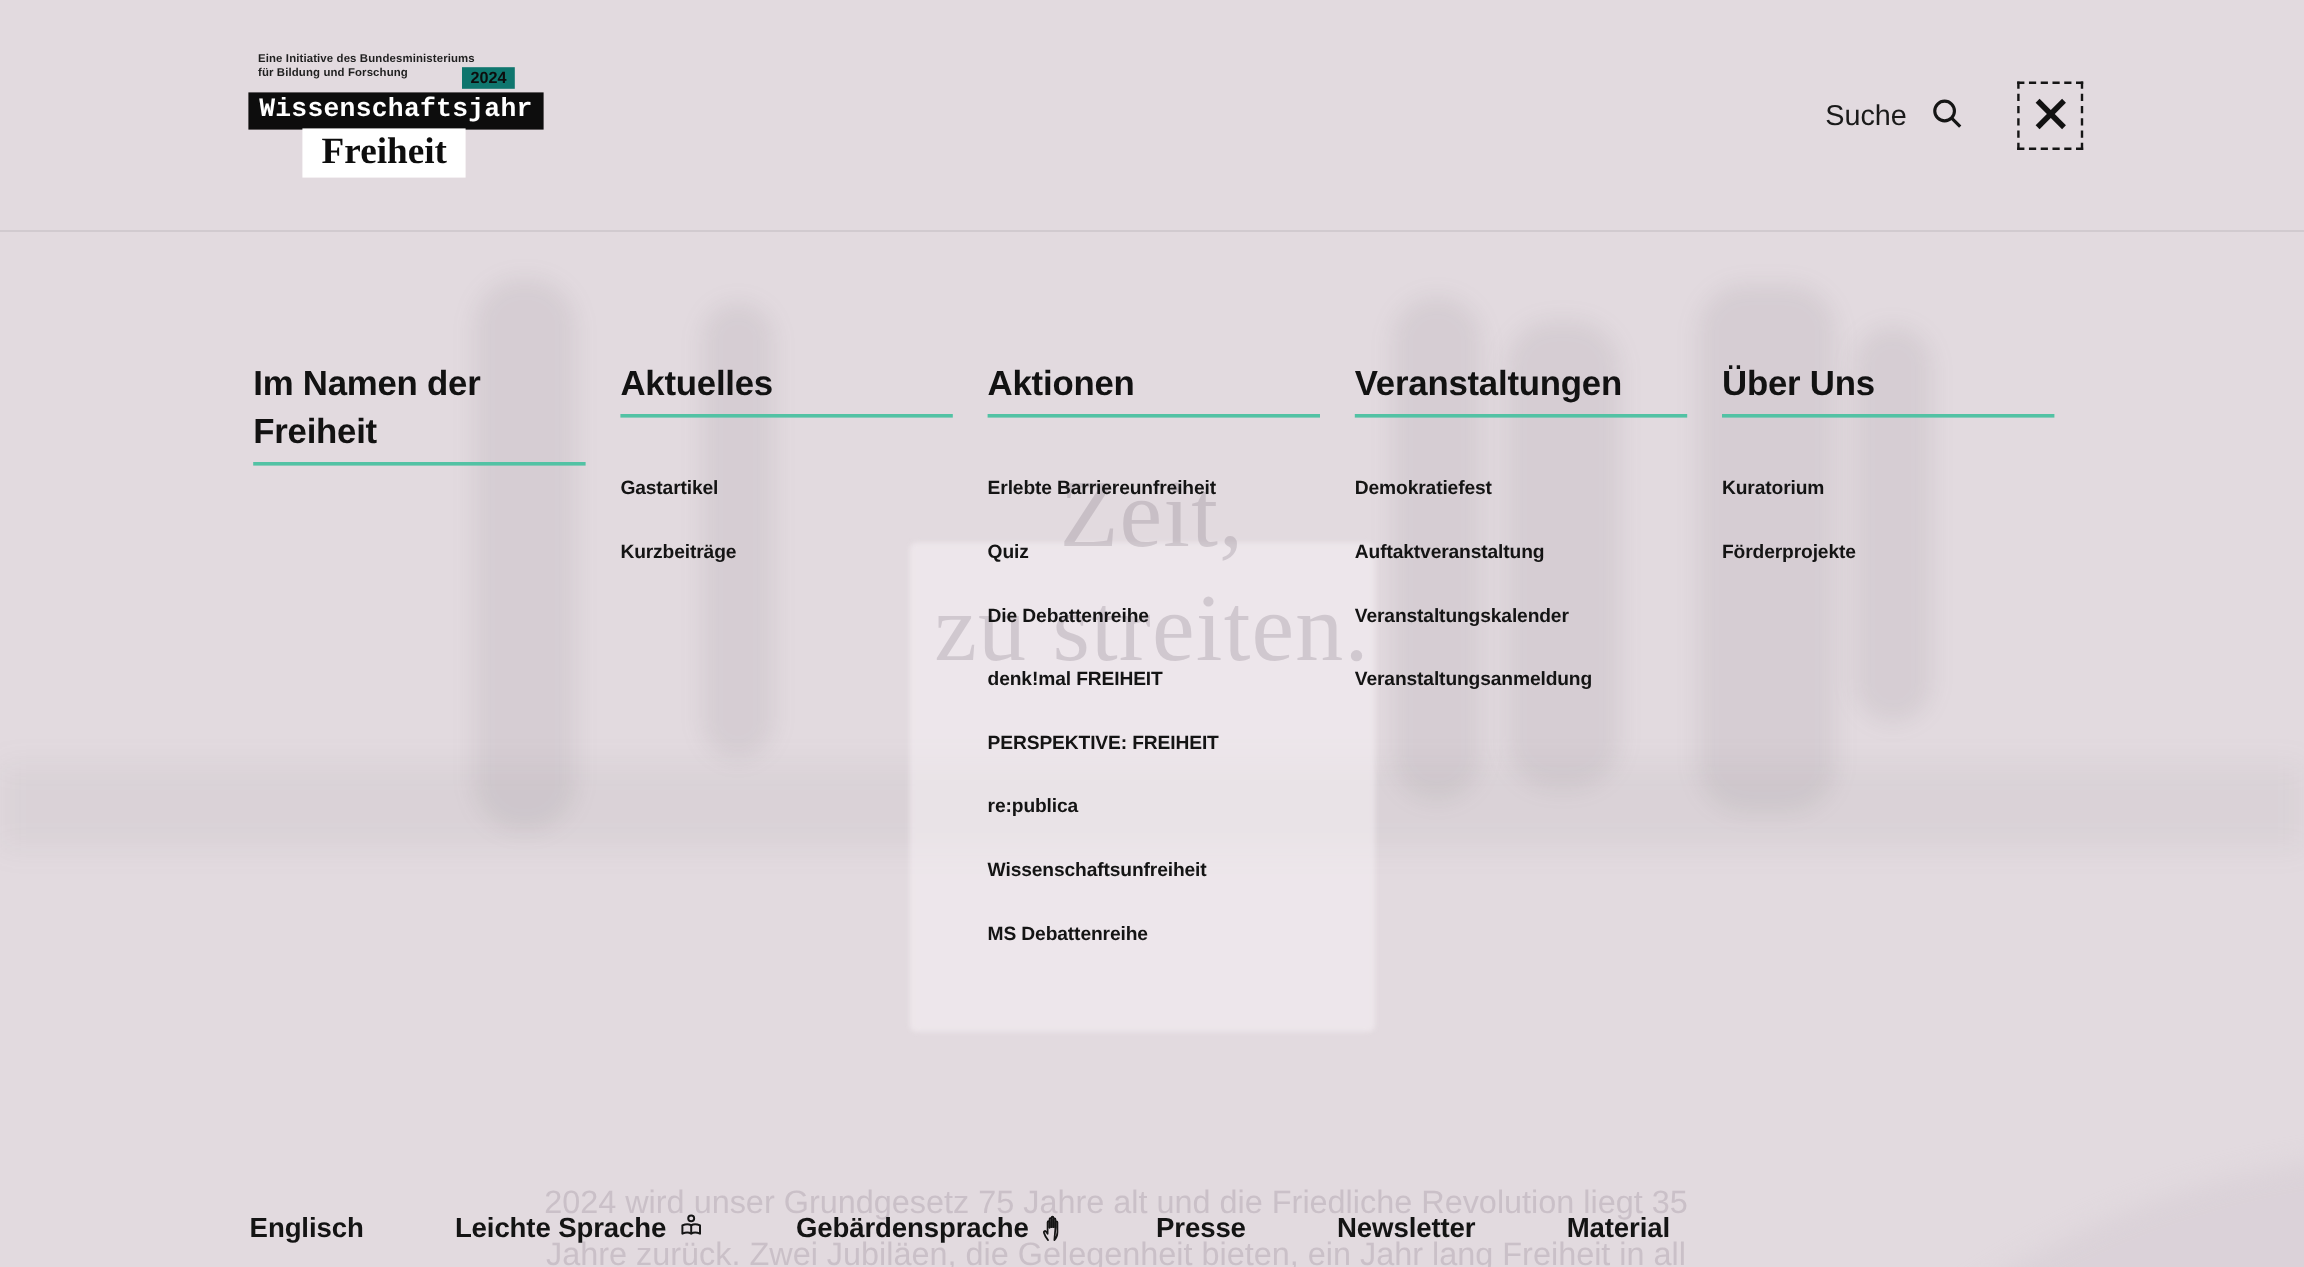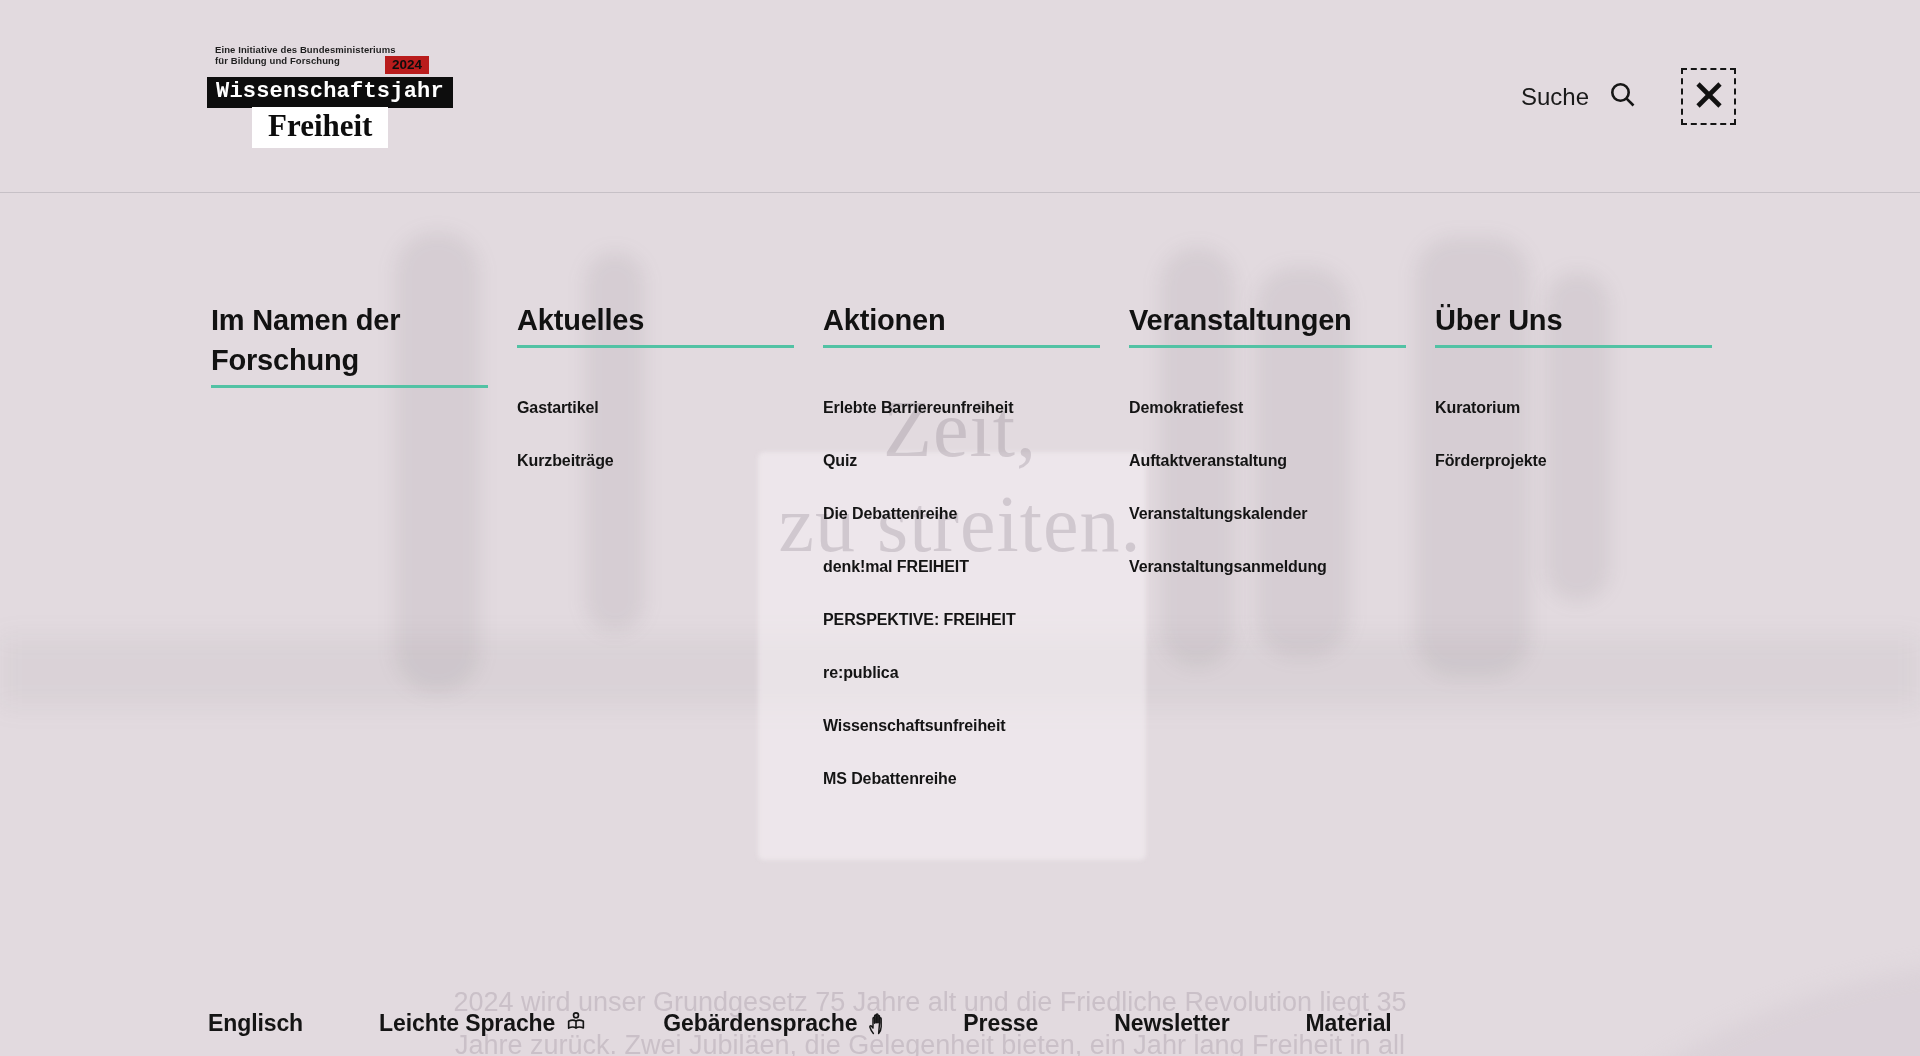--- a/index.html
+++ b/index.html
@@ -43,21 +43,21 @@
     position:absolute; left:310px; top:981px; width:1240px;
     text-align:center;
     font-size:27px; line-height:43px; font-weight:400;
     color:rgba(182,171,180,0.55);
   }
 
   
   .topbar-divider { position:absolute; left:0; top:192px; width:1920px; height:1px; background:#c6c0c6; }
   .logo { position:absolute; left:207px; top:44px; }
   .logo-initiative { position:absolute; left:8px; top:0; font-size:9.5px; line-height:11px; font-weight:700; color:#1f1f1f; letter-spacing:0.1px; white-space:nowrap; }
-  .logo-year { position:absolute; left:178px; top:12px; background:#b91c1c; color:#0d0d0d; font-size:13.5px; font-weight:700; padding:1px 7px 2px; }
+  .logo-year { position:absolute; left:178px; top:12px; background:#0f766e; color:#0d0d0d; font-size:13.5px; font-weight:700; padding:1px 7px 2px; }
   .logo-wj { position:absolute; left:0; top:33px; background:#0d0d0d; color:#ffffff; font-size:22px; font-weight:700; letter-spacing:0.2px; padding:2px 9px 4px;font-family:Liberation Mono, monospace; }
   .logo-freiheit { position:absolute; left:45px; top:63px; background:#ffffff; color:#0d0d0d; font-family:"Liberation Serif", serif; font-size:31px; font-weight:600; padding:1px 16px 4px; }
 
   .top-right { position:absolute; left:1521px; top:68px; height:57px; display:flex; align-items:center; gap:44px; }
   .search-btn { display:flex; align-items:center; gap:20px; cursor:pointer; background:none; border:none; font-family:inherit; }
   .search-label { font-size:24px; font-weight:500; color:#1a1a1a; }
   .close-btn {
     width:55px; height:57px; background:transparent;
     border:2.5px dashed #151515; cursor:pointer;
     display:flex; align-items:center; justify-content:center;
@@ -145,21 +145,21 @@
           <line x1="4" y1="4" x2="26" y2="26" stroke="#111" stroke-width="4.6"></line>
           <line x1="26" y1="4" x2="4" y2="26" stroke="#111" stroke-width="4.6"></line>
         </svg>
       </span>
     </button>
   </div>
 
   <nav class="menu-grid">
 
     <div class="col">
-      <a class="col-title">Im Namen der Forschung</a>
+      <a class="col-title">Im Namen der Freiheit</a>
     </div>
 
     <div class="col">
       <a class="col-title">Aktuelles</a>
       <ul class="col-items">
         <li><a>Gastartikel</a></li>
         <li><a>Kurzbeiträge</a></li>
       </ul>
     </div>
 

